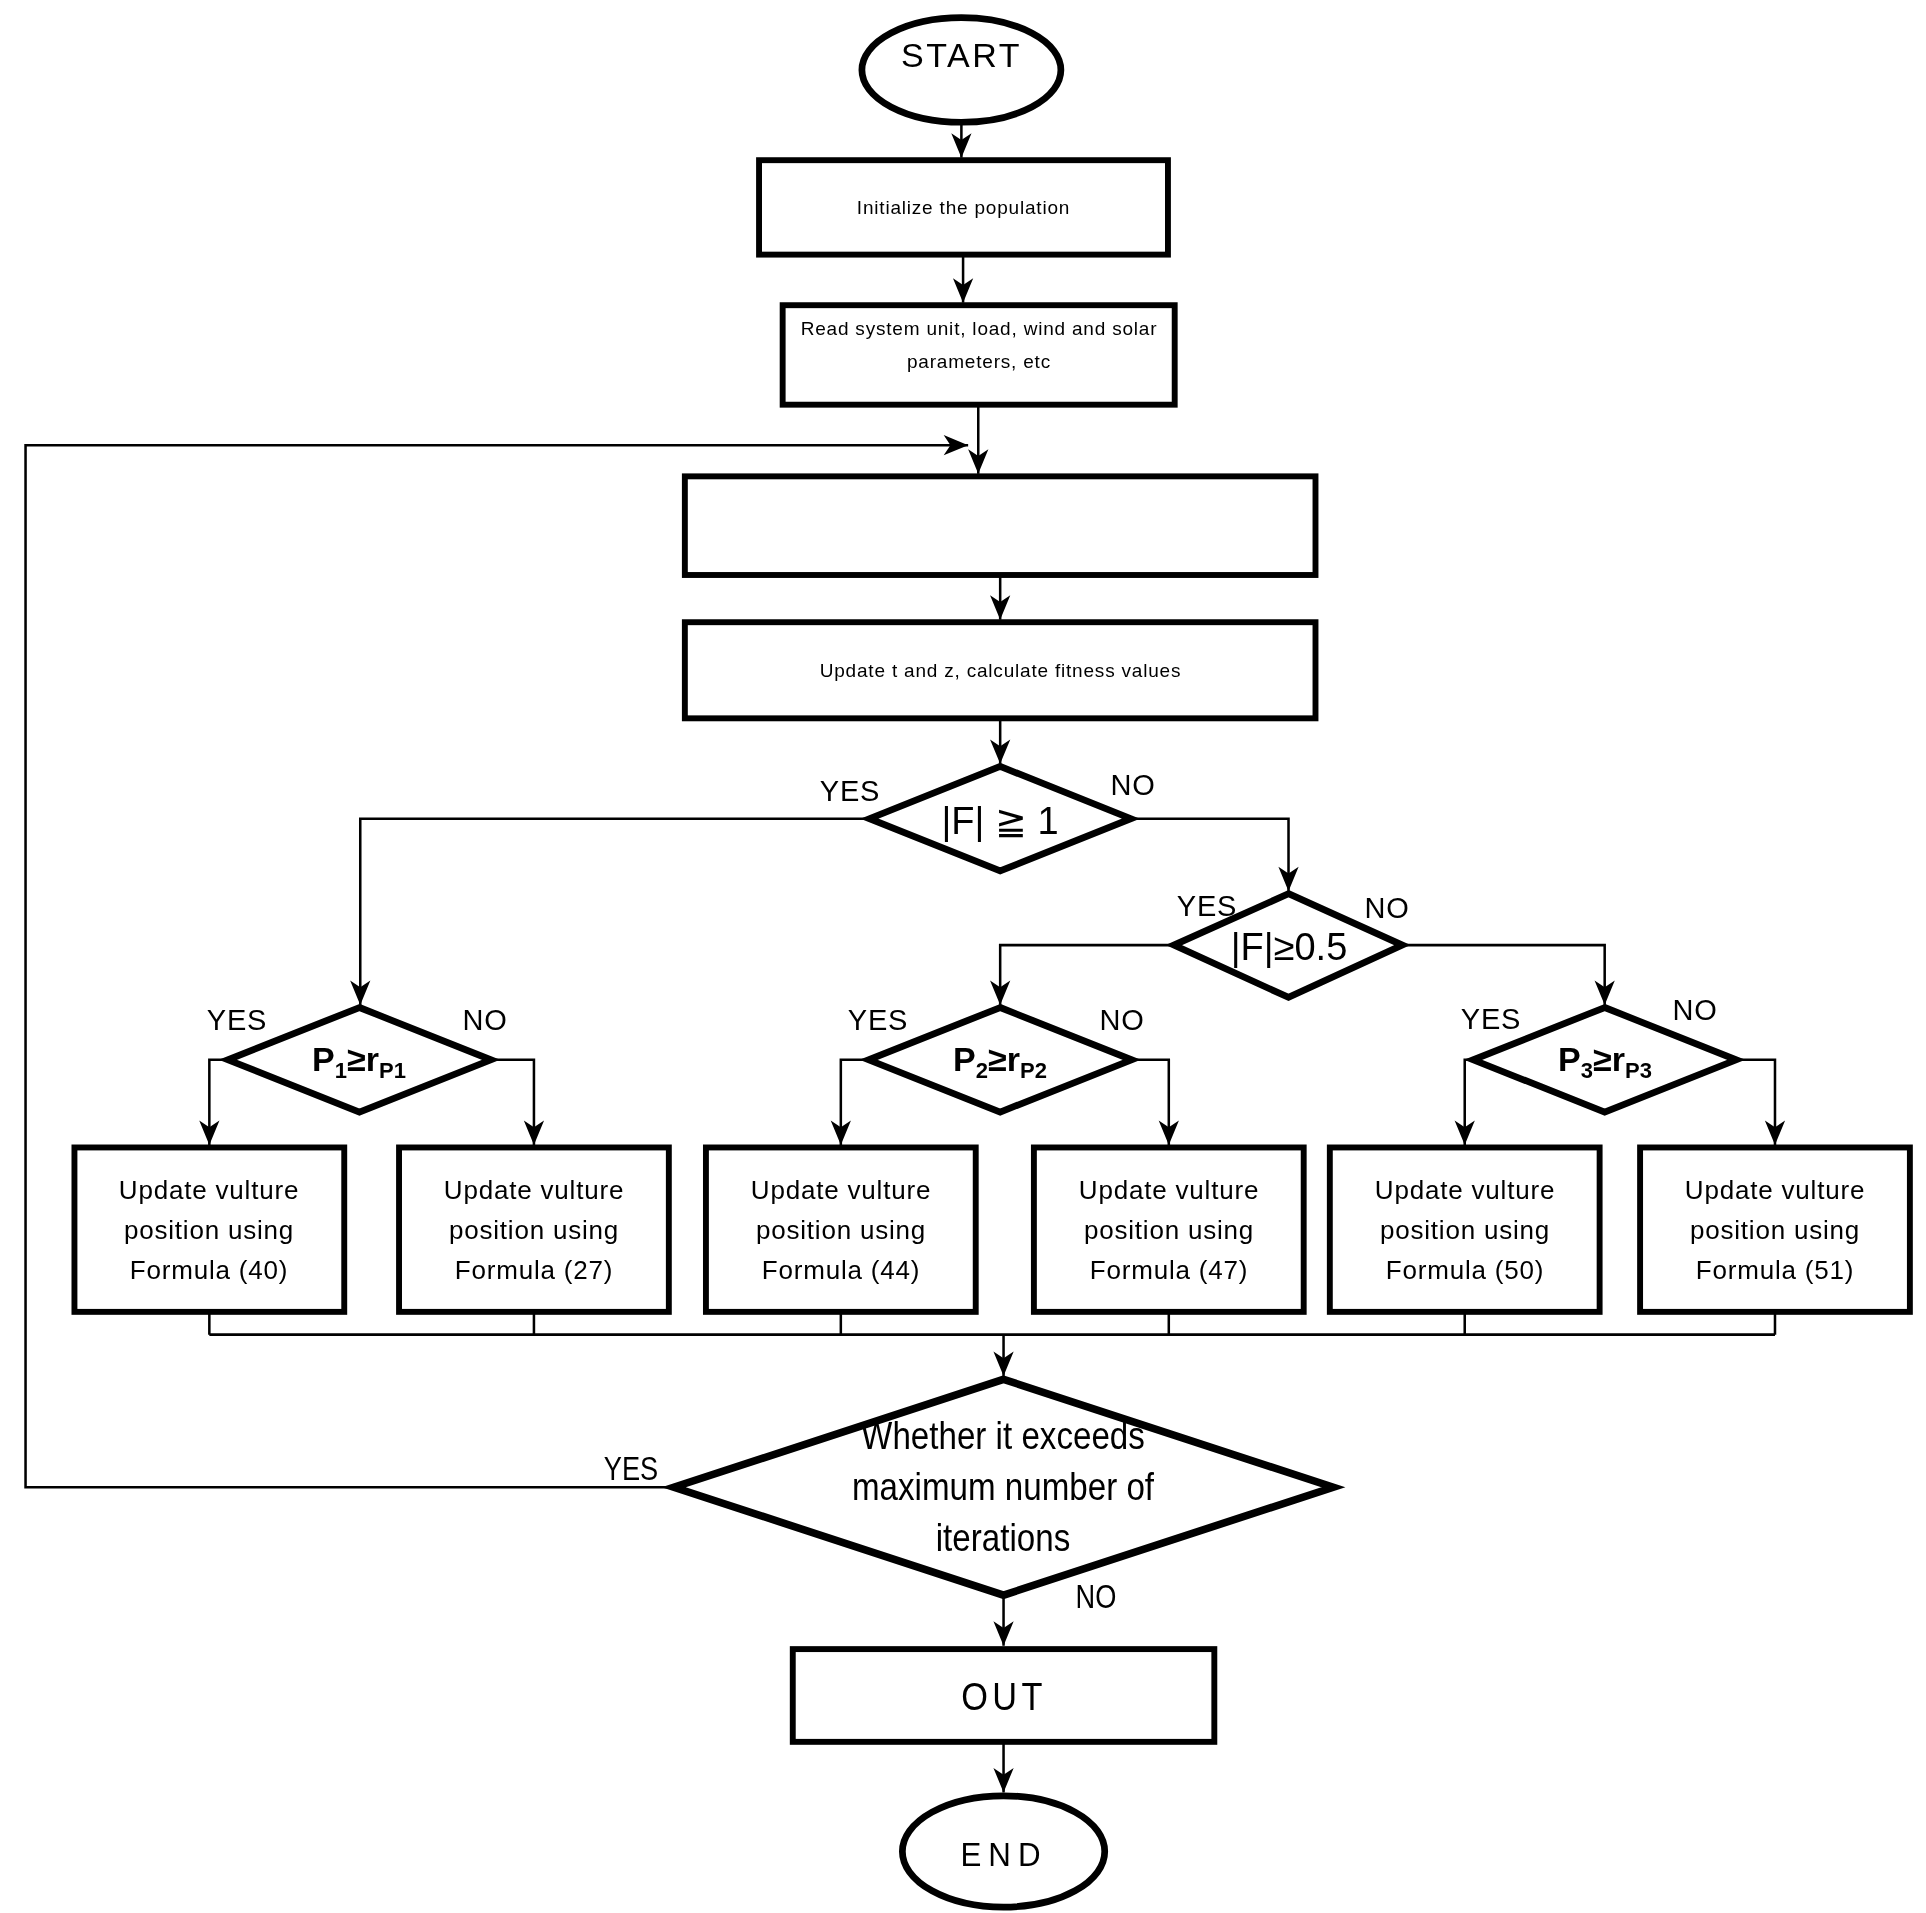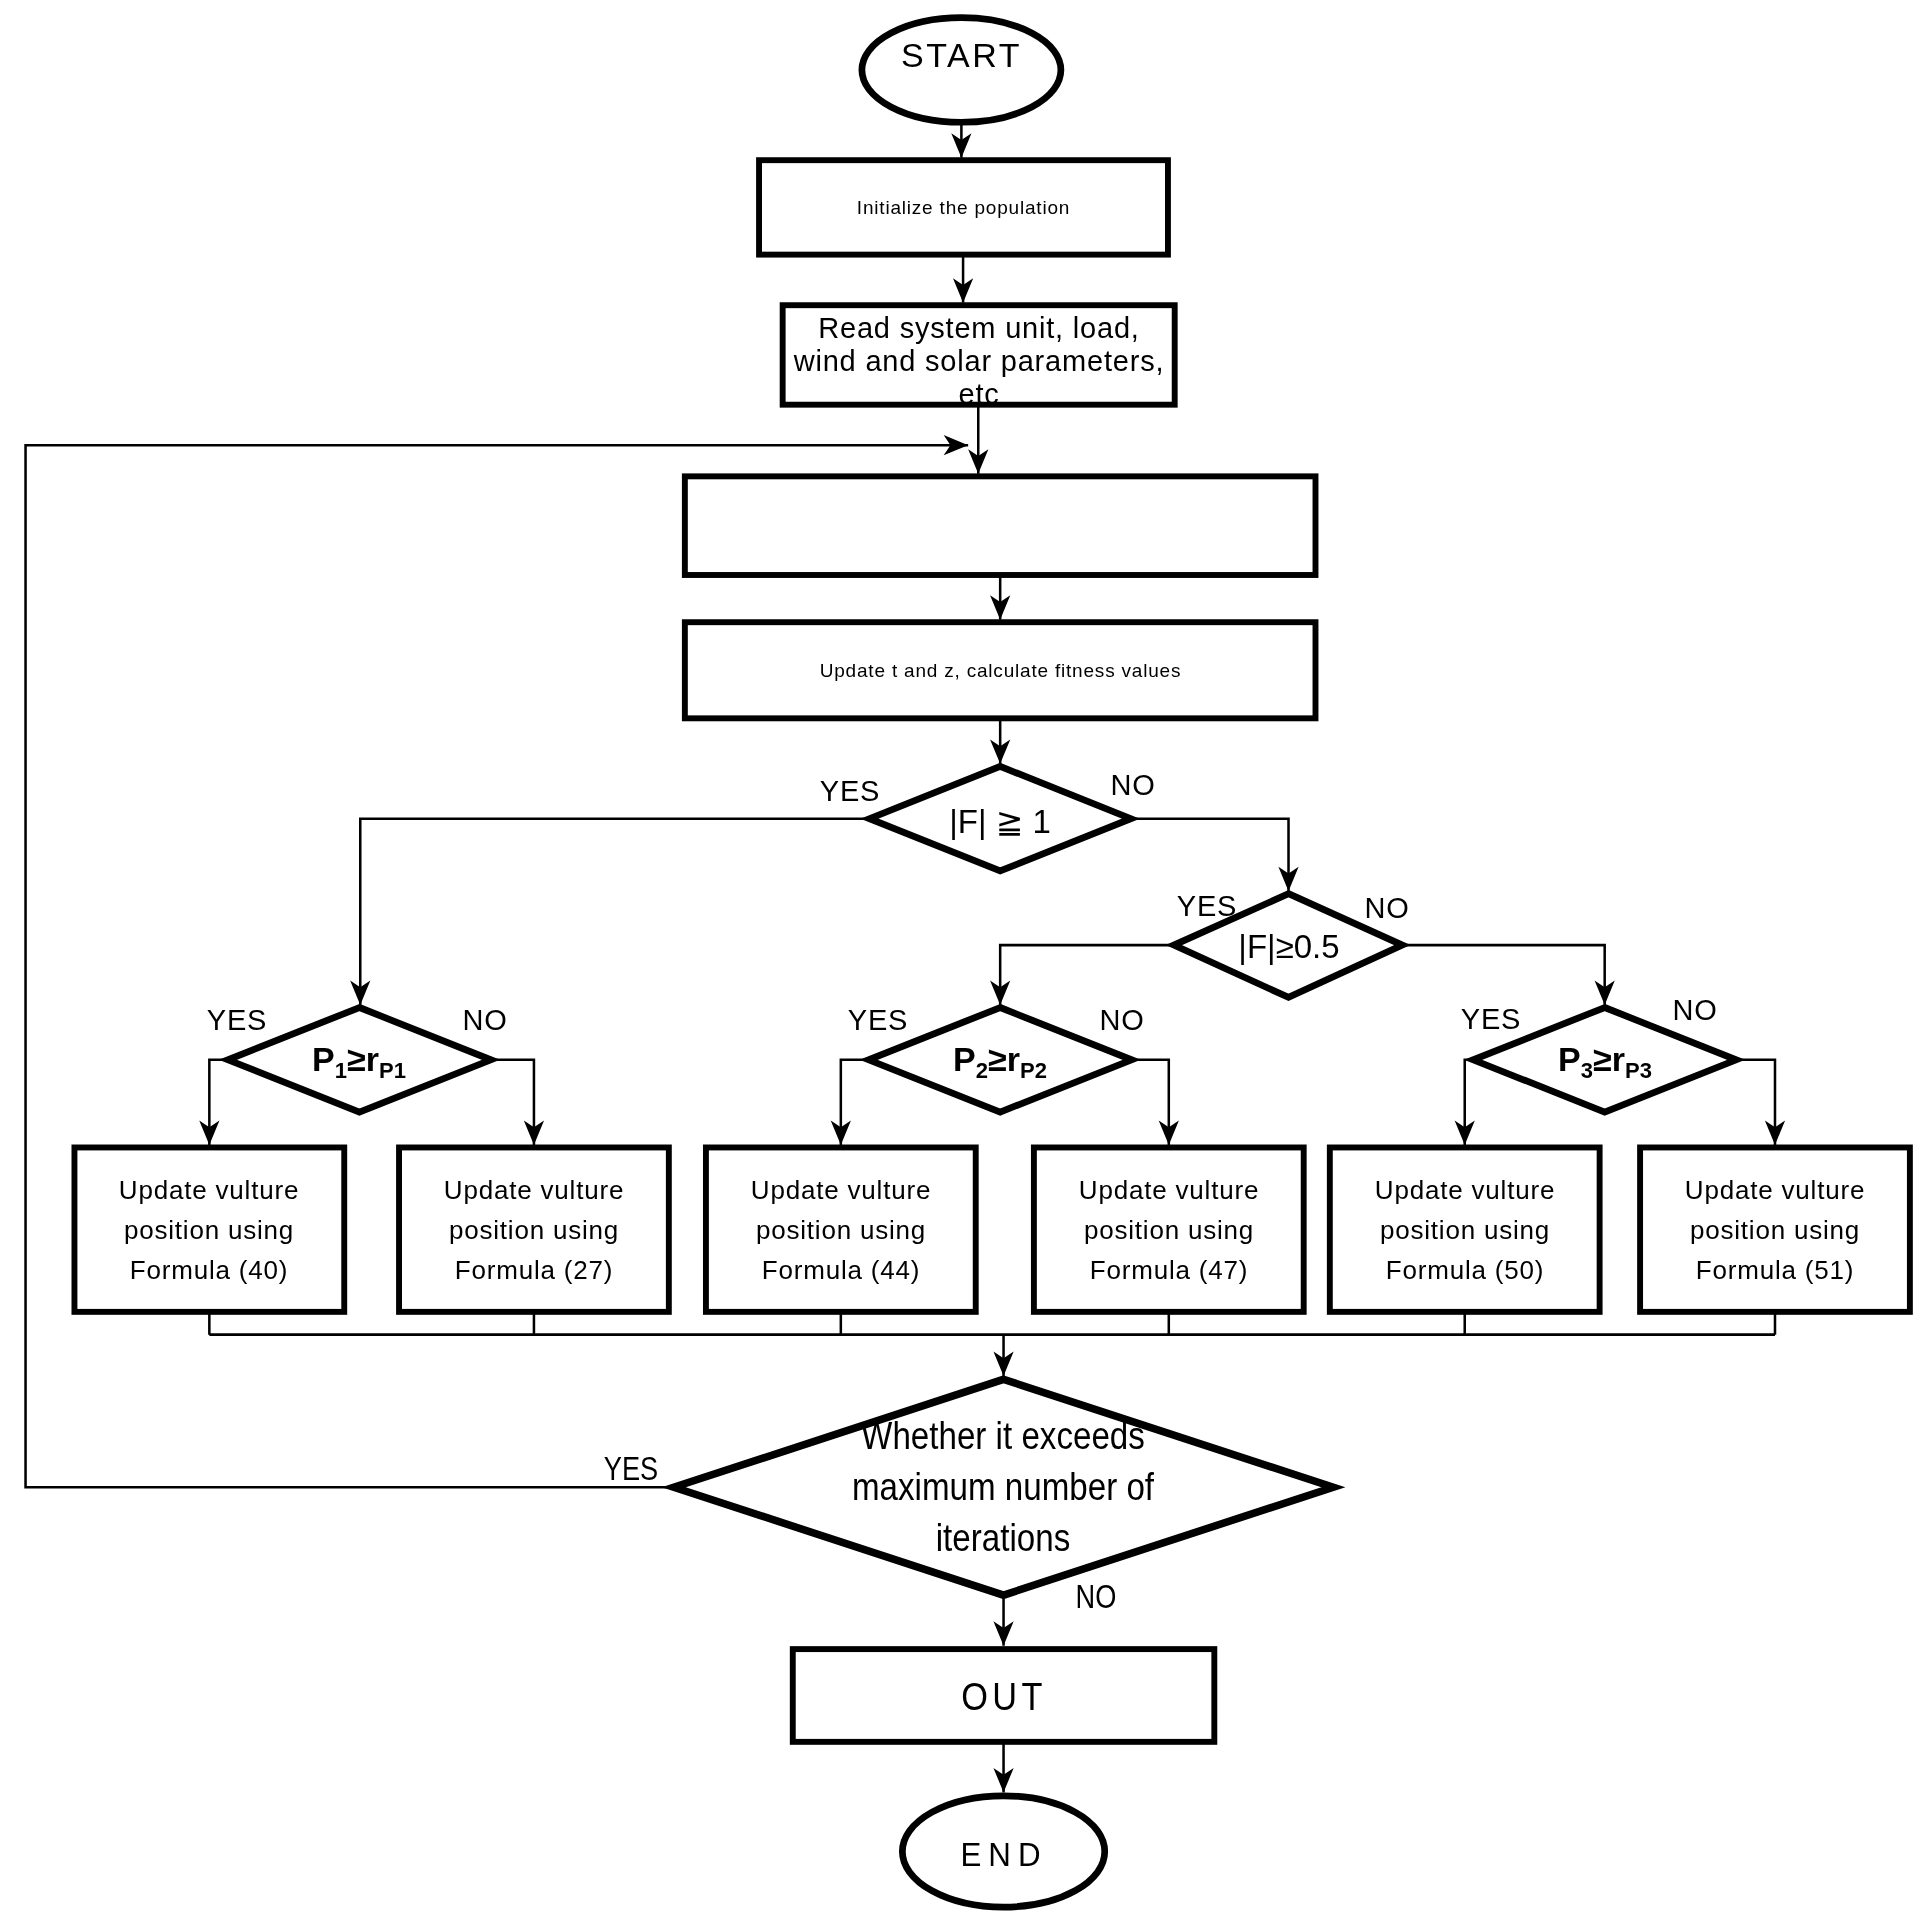--- a/index.html
+++ b/index.html
@@ -8,24 +8,24 @@
     width:1927px; height:1913px;
     background:#ffffff;
     font-family:"Liberation Sans", sans-serif;
     color:#000;
     overflow:hidden;
   }
   svg.flow { position:absolute; left:0; top:0; width:1927px; height:1913px; }
   .txt { position:absolute; display:flex; align-items:center; justify-content:center;
          text-align:center; letter-spacing:0.8px; }
   .box-txt { font-size:19px; line-height:37px; }
-  .read-txt { font-size:29px; line-height:33px; display:block; }
+  .read-txt { font-size:19px; line-height:33px; display:block; }
   .terminal-txt { font-size:34px; letter-spacing:2.5px; }
   .dlabel { position:absolute; transform:translate(-50%,-50%); white-space:nowrap;
-            font-size:33px; letter-spacing:0; }
+            font-size:38px; letter-spacing:0; }
   .plabel { font-weight:700; font-size:34px; }
   .plabel .sub { font-size:22px; vertical-align:-6.7px; letter-spacing:0; }
   .lbl { position:absolute; transform:translate(-50%,-50%); font-size:29px;
          letter-spacing:0.8px; white-space:nowrap; }
   .cond { font-size:34px; transform:translate(-50%,-50%) scaleX(0.8); letter-spacing:0; }
   .big-dtxt { position:absolute; left:767px; top:1410px; width:472px; text-align:center;
               font-size:39px; line-height:51px; transform:scaleX(0.85);
               transform-origin:center; letter-spacing:0; }
   .out-txt { font-size:39px; letter-spacing:5px; transform:scaleX(0.88); }
   .end-txt { font-size:34px; letter-spacing:7.6px; transform:translate(-50%,-50%) scaleX(0.92); }

